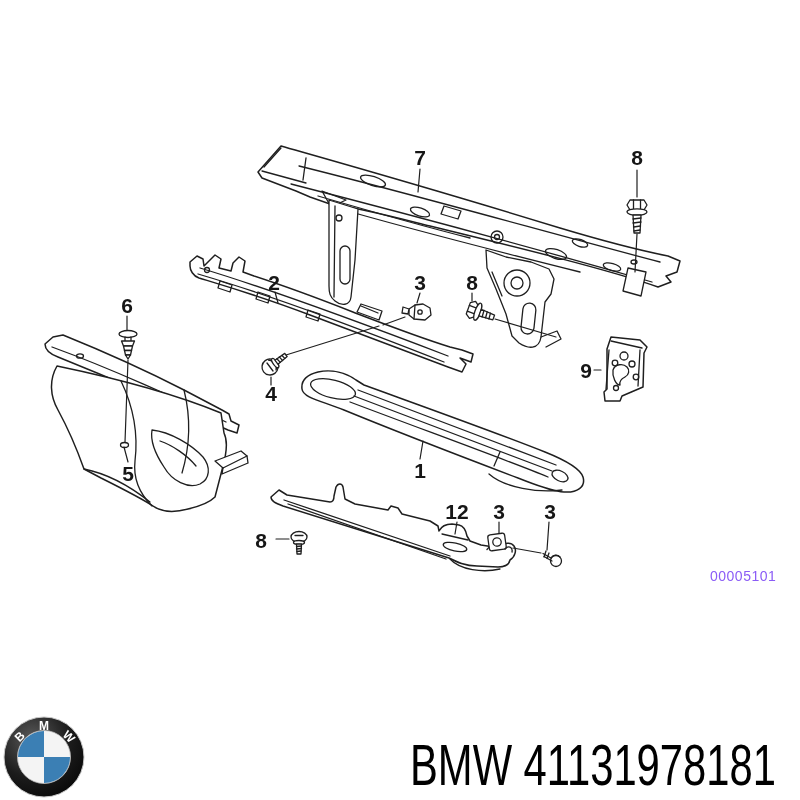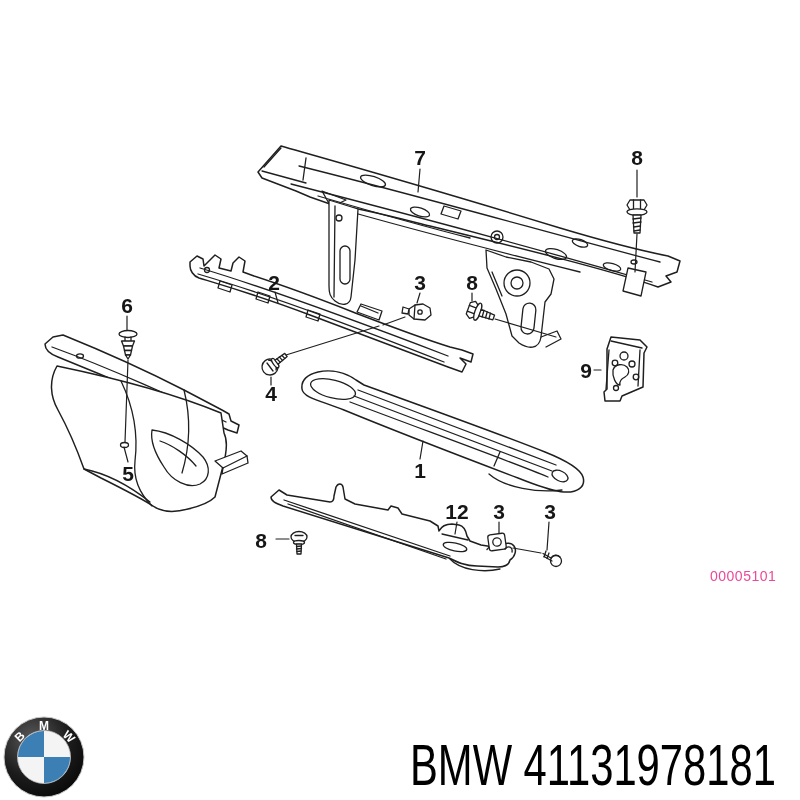--- a/index.html
+++ b/index.html
@@ -6,21 +6,21 @@
   body{width:800px;height:800px;font-family:"Liberation Sans",sans-serif;}
   .stage{position:relative;width:800px;height:800px;background:#fff;overflow:hidden;}
   svg.drawing{position:absolute;left:0;top:0;}
   .callout{
     position:absolute;transform:translate(-50%,-50%);
     font-family:"Liberation Sans",sans-serif;
     font-weight:bold;font-size:21px;color:#161616;line-height:1;white-space:nowrap;
   }
   .doc-id{
     position:absolute;left:710px;top:569px;
-    font-size:14px;color:#ec4899;letter-spacing:0.5px;line-height:1;
+    font-size:14px;color:#8b5cf6;letter-spacing:0.5px;line-height:1;
   }
   .footer{position:absolute;left:0;top:700px;width:800px;height:100px;}
   .logo-wrap{position:absolute;left:2px;top:14px;}
   .part-title{
     position:absolute;left:410px;top:36px;
     font-size:58px;color:#000;line-height:1;white-space:nowrap;
     transform:scaleX(0.72);transform-origin:left top;
   }
   .part-title .brand{margin-right:16px;}
 </style>

